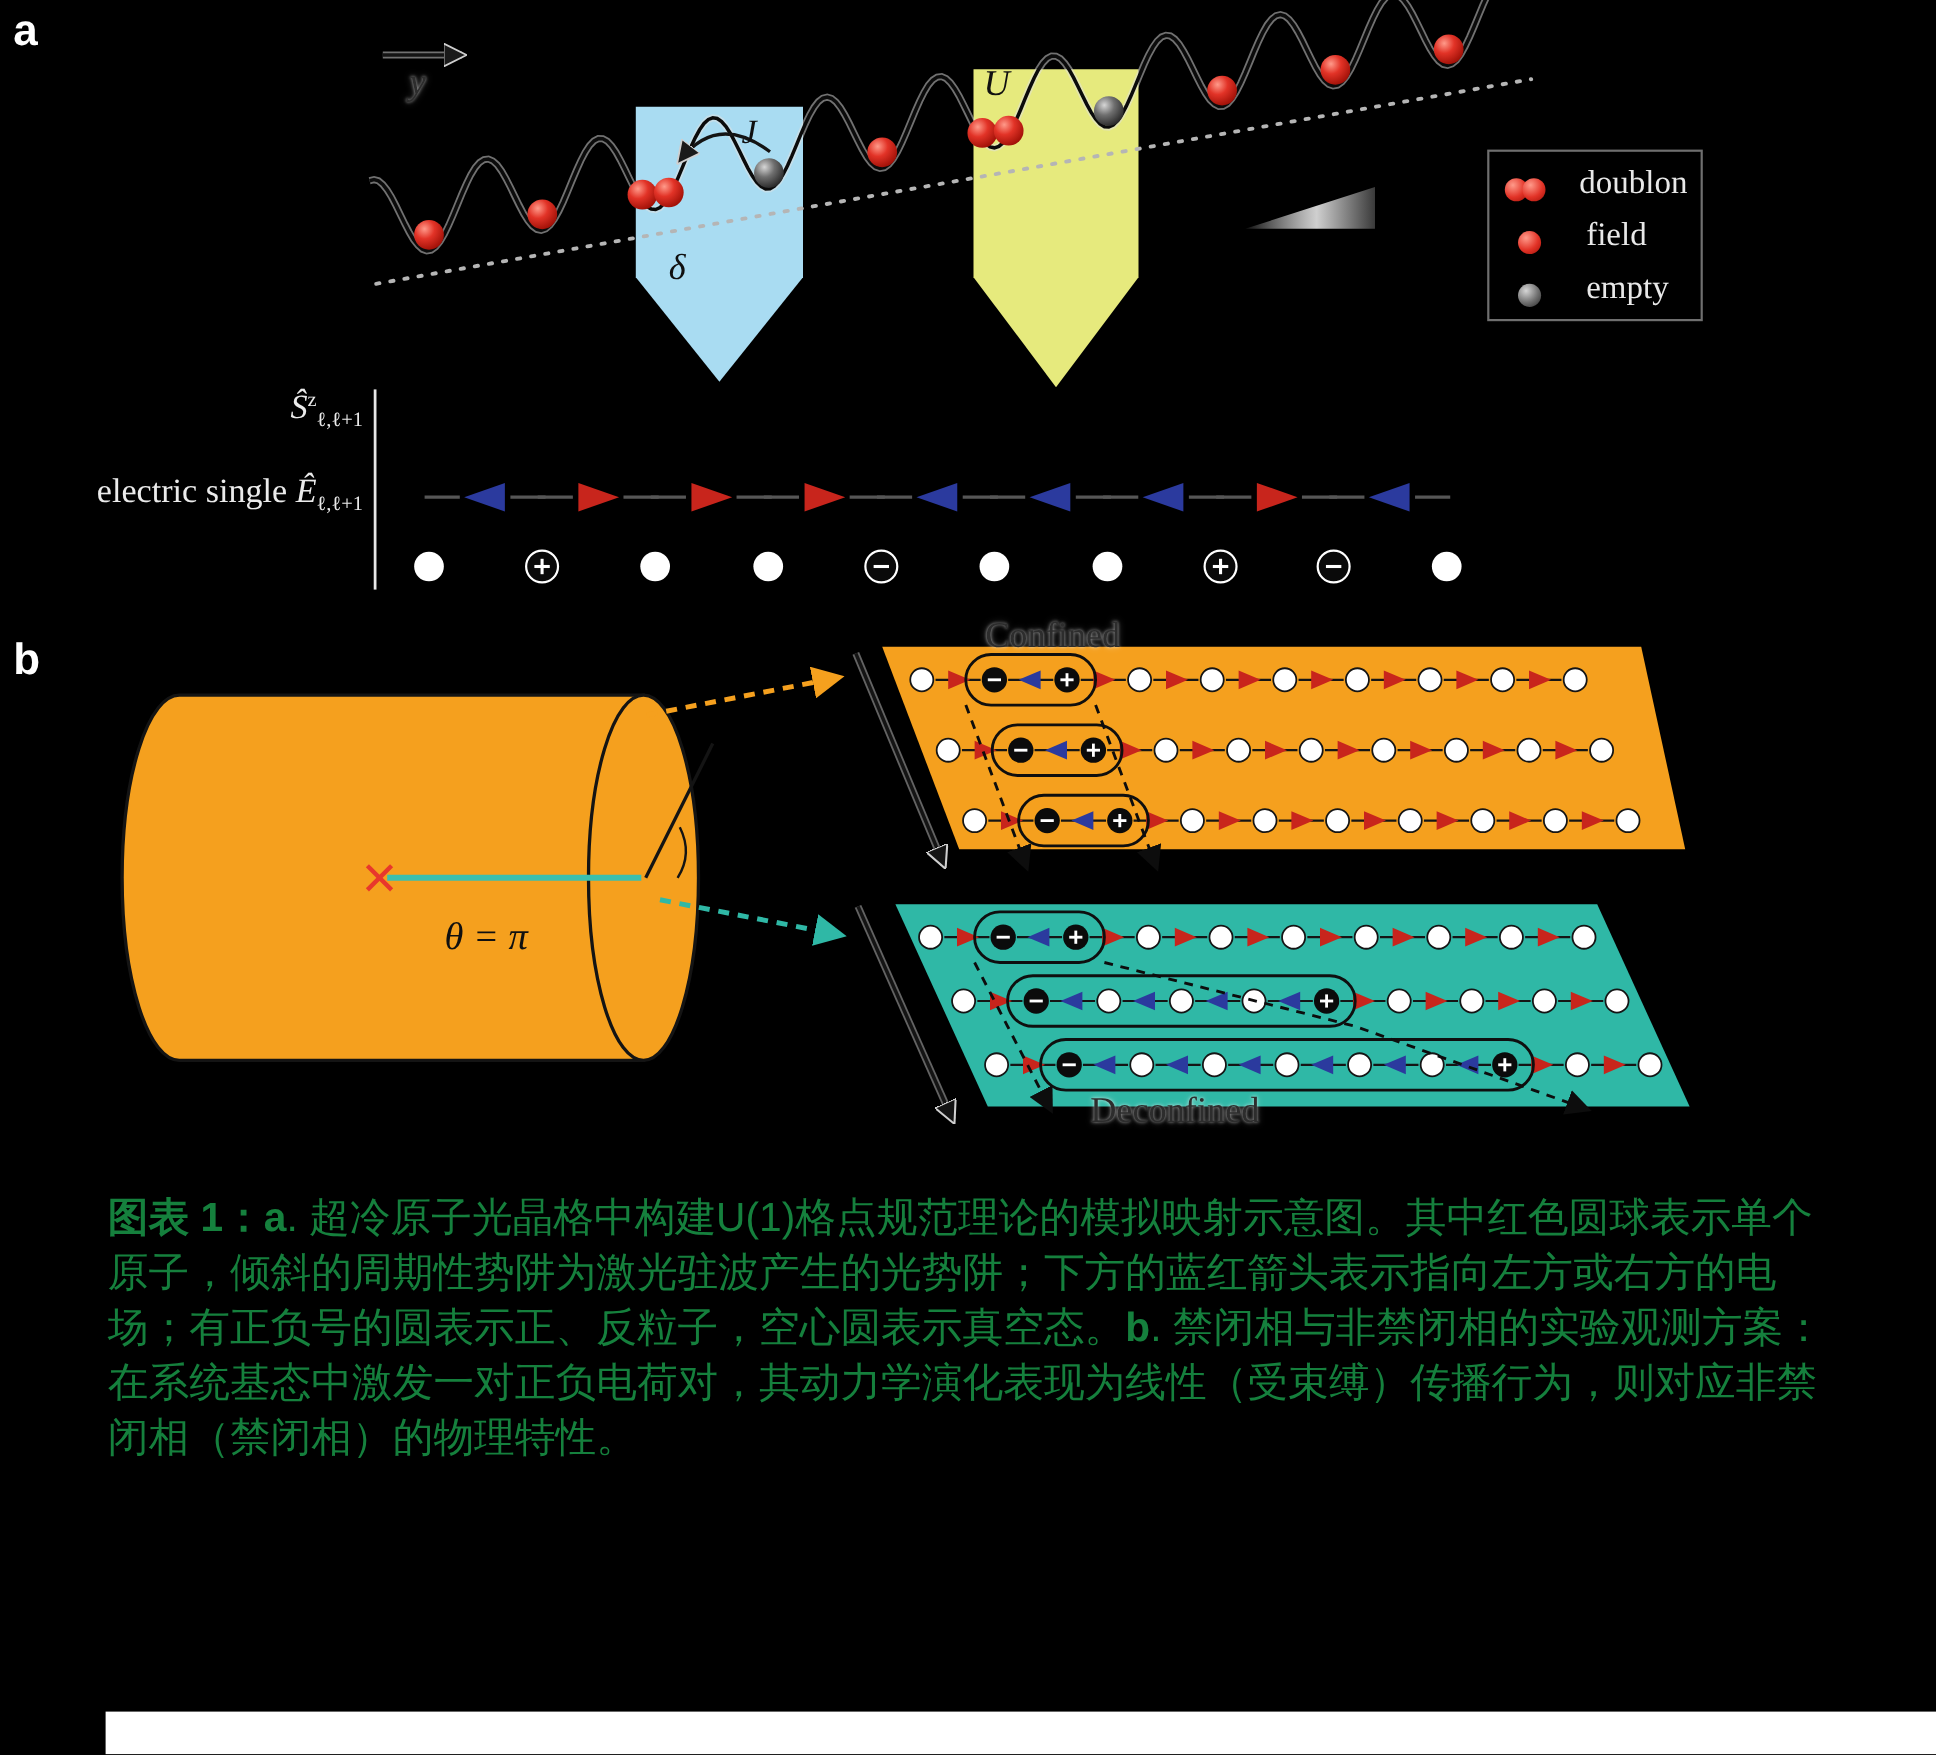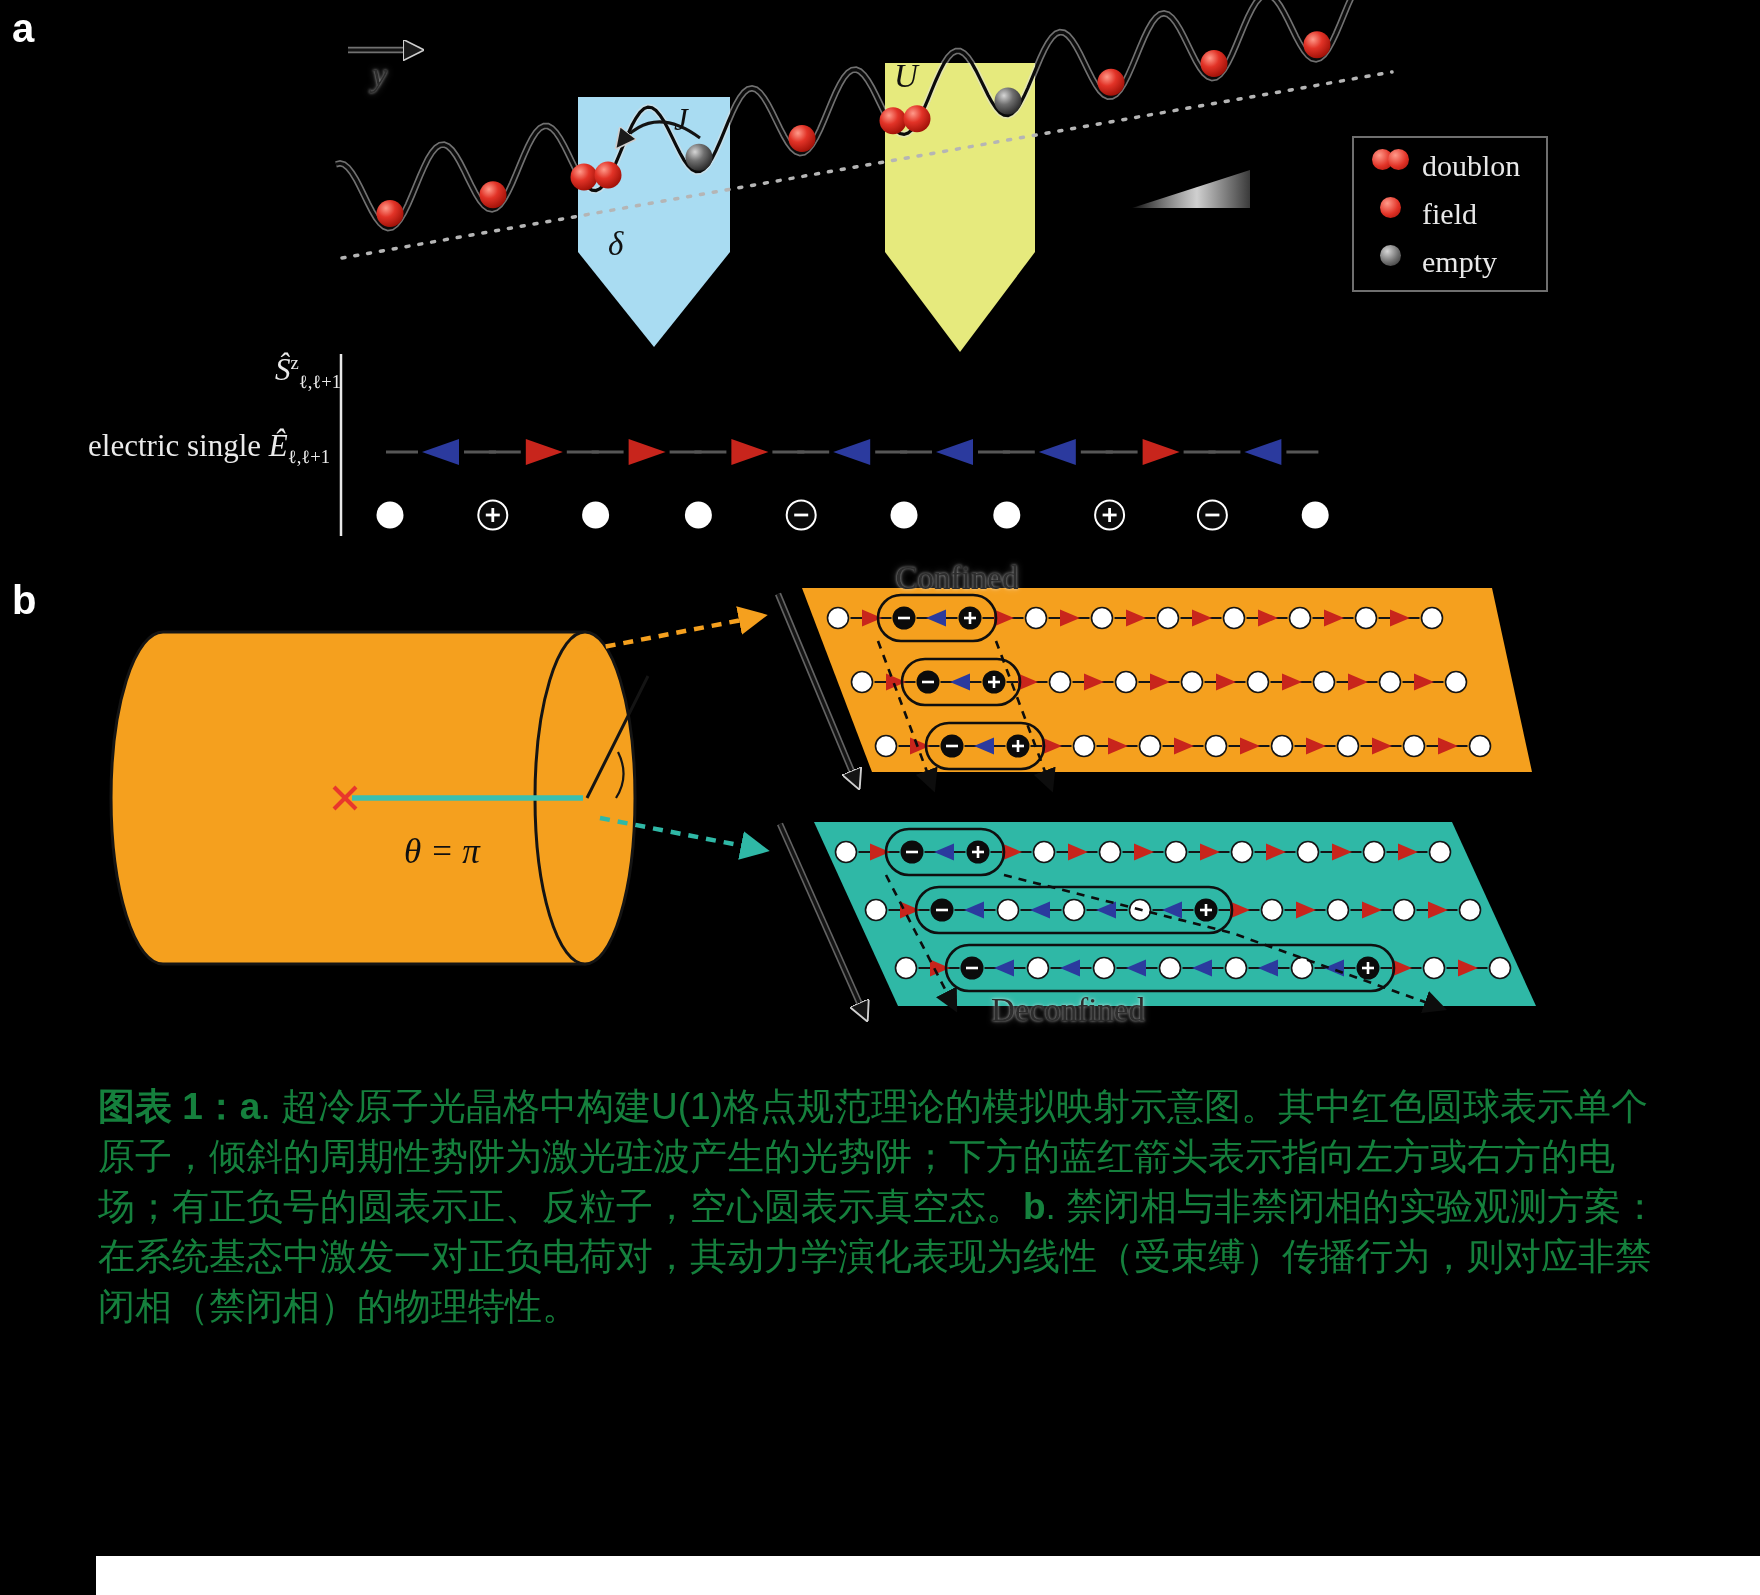--- a/index.html
+++ b/index.html
@@ -9,21 +9,21 @@
   .panel-letter{color:#ffffff;font-family:"Liberation Sans",sans-serif;font-weight:bold;font-size:40px;}
   .ink-label{position:absolute;color:#101010;font-family:"Liberation Serif",serif;font-style:italic;white-space:nowrap;}
   .halo-label{position:absolute;color:#2d2d2d;font-family:"Liberation Serif",serif;white-space:nowrap;
     text-shadow:0 0 3px rgba(255,255,255,.65),0 0 7px rgba(255,255,255,.35);}
   .italic{font-style:italic;}
   .row-label{position:absolute;left:0;width:330px;text-align:right;color:#ebebeb;
     font-family:"Liberation Serif",serif;font-size:31px;}
   .row-label sub,.row-label sup{font-size:60%;}
   .legend{position:absolute;left:1352px;top:136px;width:196px;height:156px;border:2px solid #6f6f6f;
     box-sizing:border-box;display:flex;flex-direction:column;justify-content:space-around;padding:4px 12px;}
-  .legend-row{display:flex;align-items:flex-start;gap:8px;color:#e8e8e8;
+  .legend-row{display:flex;align-items:flex-end;gap:28px;color:#e8e8e8;
     font-family:"Liberation Serif",serif;font-size:30px;}
   .legend-icon{width:48px;display:flex;justify-content:center;align-items:center;}
   .ball{width:21px;height:21px;border-radius:50%;
     background:radial-gradient(circle at 35% 30%, #ff9a8a, #e23327 55%, #9e0f06);}
   .ball.gray{background:radial-gradient(circle at 35% 30%, #d6d6d6, #6f6f6f 55%, #262626);}
   .ball.second{margin-left:-5px;}
   .caption{position:absolute;left:98px;top:1082px;width:1566px;color:#15803d;
     font-family:"Liberation Sans",sans-serif;font-size:37px;line-height:50px;text-align:left;}
   .caption b{font-weight:bold;}
   .white-strip{position:absolute;left:96px;top:1556px;width:1664px;height:39px;background:#ffffff;}
@@ -379,21 +379,21 @@
       <span>field</span>
     </div>
     <div class="legend-row">
       <span class="legend-icon">
           <span class="ball gray"></span>
         </span>
       <span>empty</span>
     </div>
   </div>
 
-  <div class="row-label" style="top:352px;padding-left:11px;">
+  <div class="row-label" style="top:352px;">
     <i>Ŝ</i><sup>z</sup><sub>ℓ,ℓ+1</sub>
   </div>
   <div class="row-label" style="top:428px;">
     <span>electric single </span><i>Ê</i><sub>ℓ,ℓ+1</sub>
   </div>
 
   <div class="ink-label" style="left:404px;top:832px;font-size:35px;">θ = π</div>
   <div class="halo-label" style="left:957px;top:560px;transform:translateX(-50%);font-size:33px;">Confined</div>
   <div class="halo-label" style="left:1068px;top:992px;transform:translateX(-50%);font-size:33px;">Deconfined</div>
 

